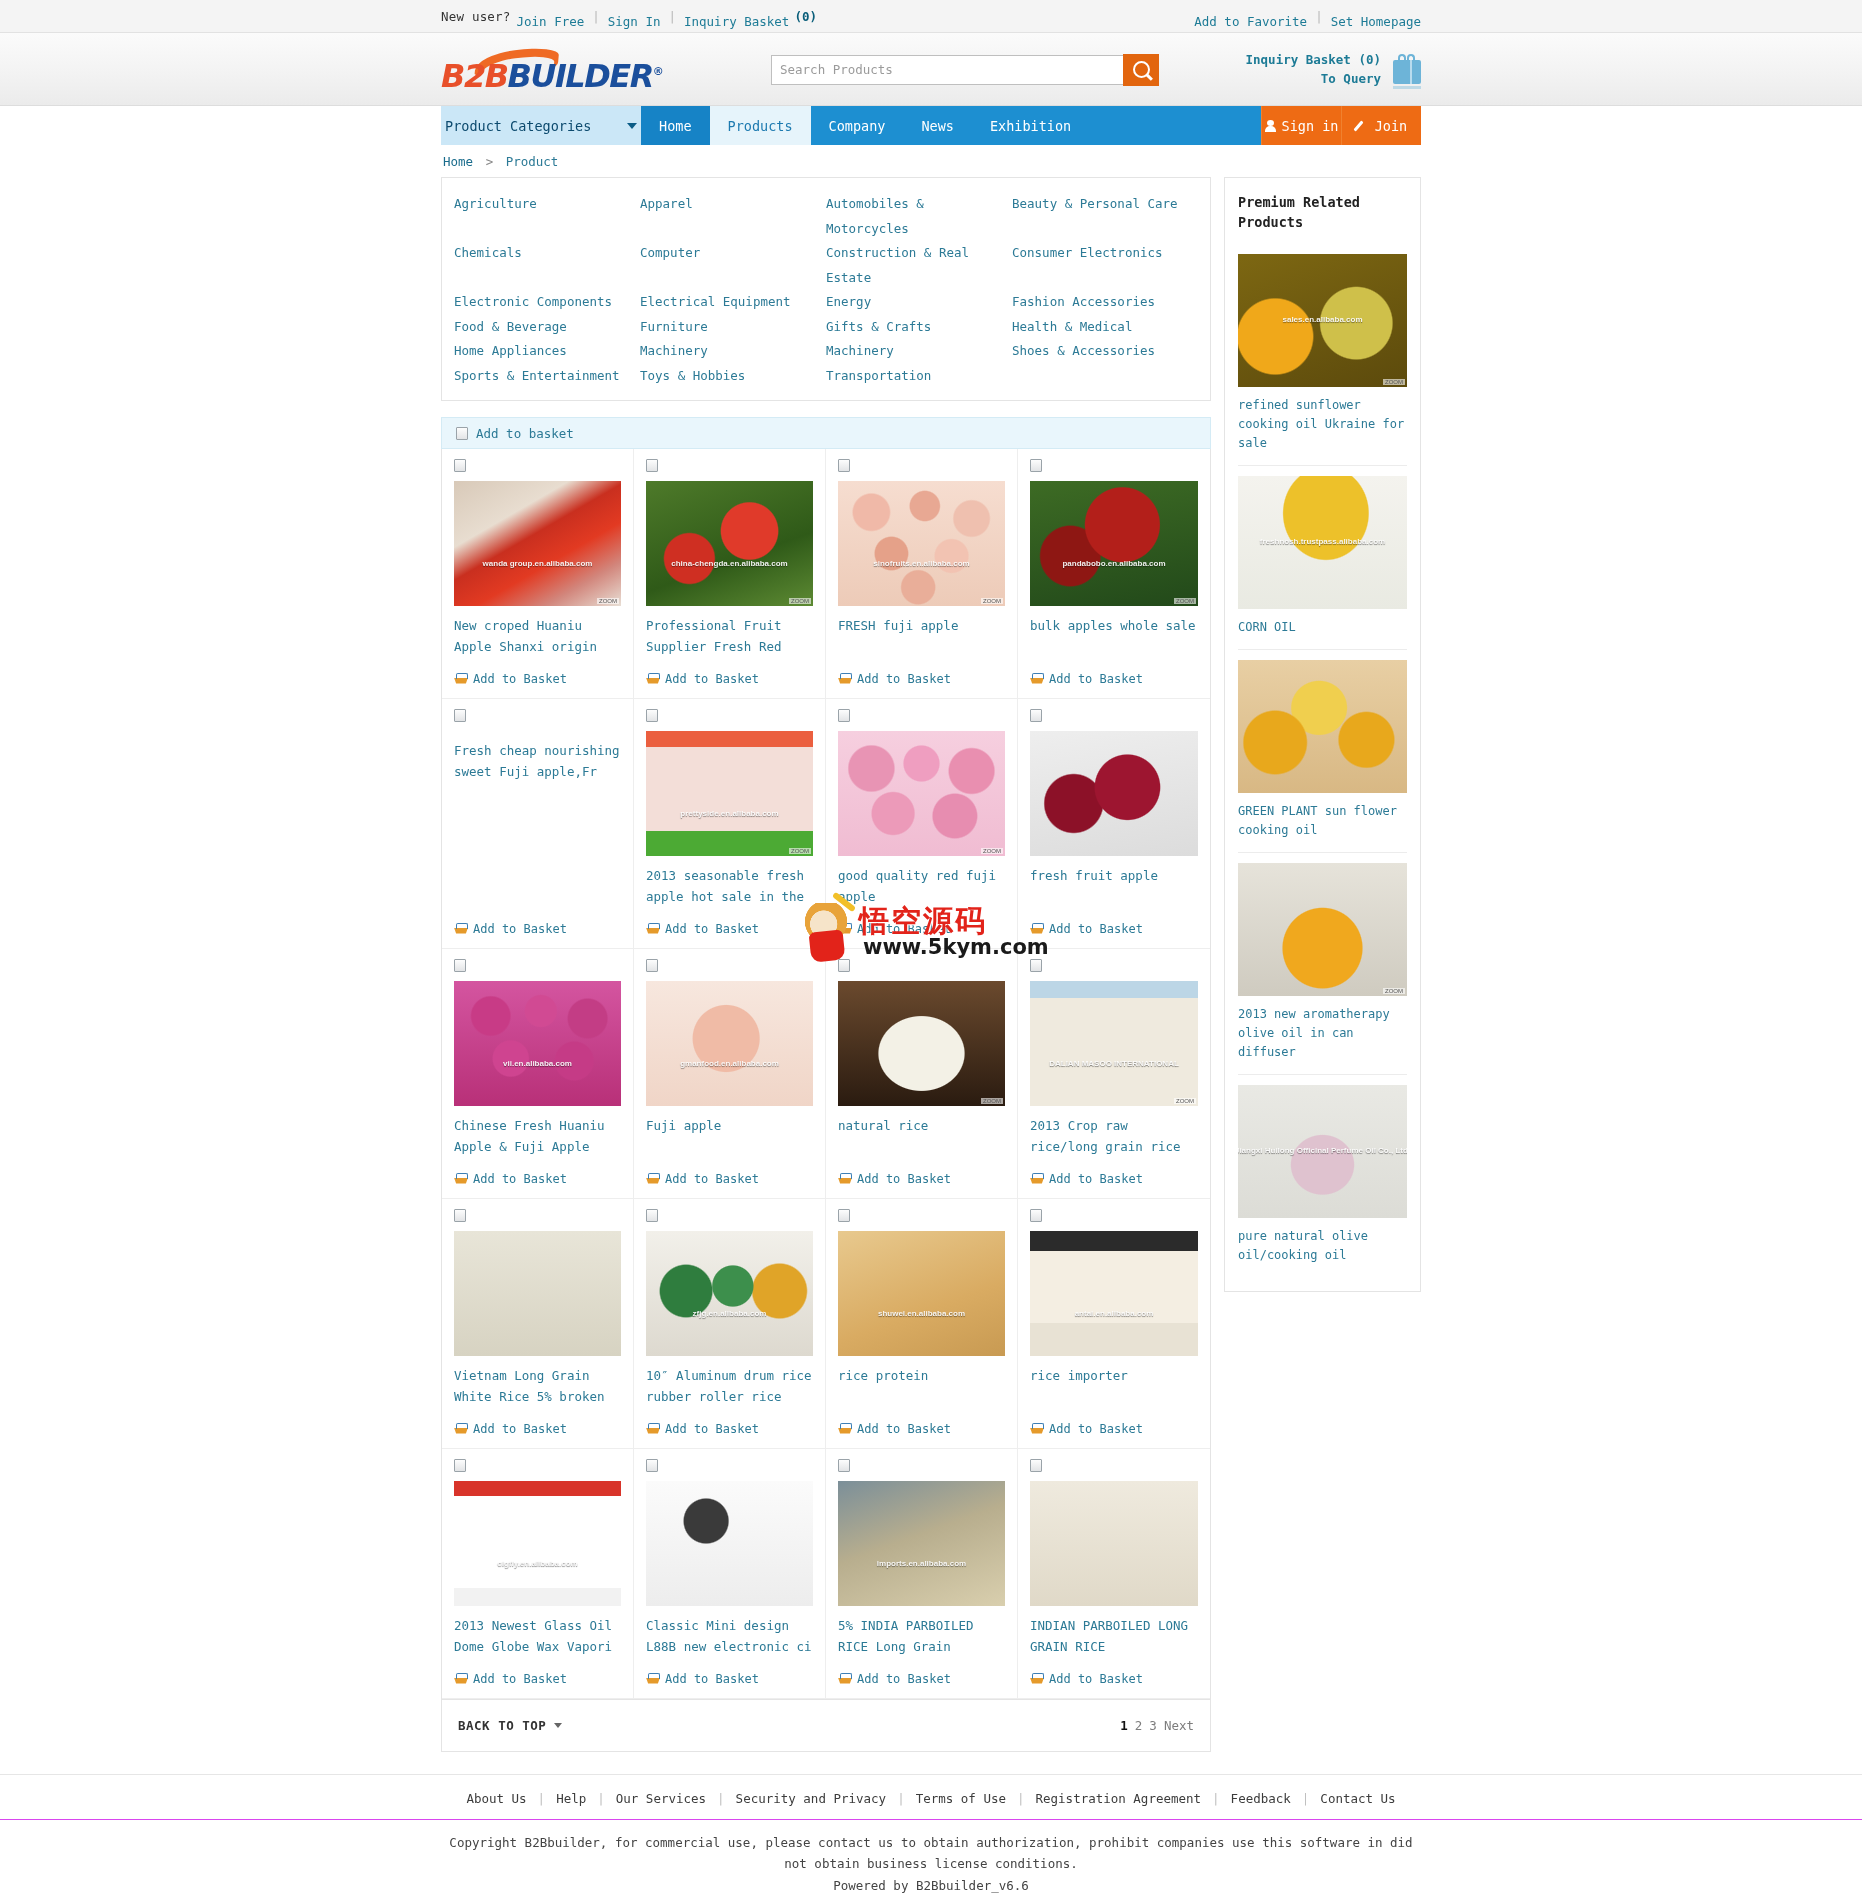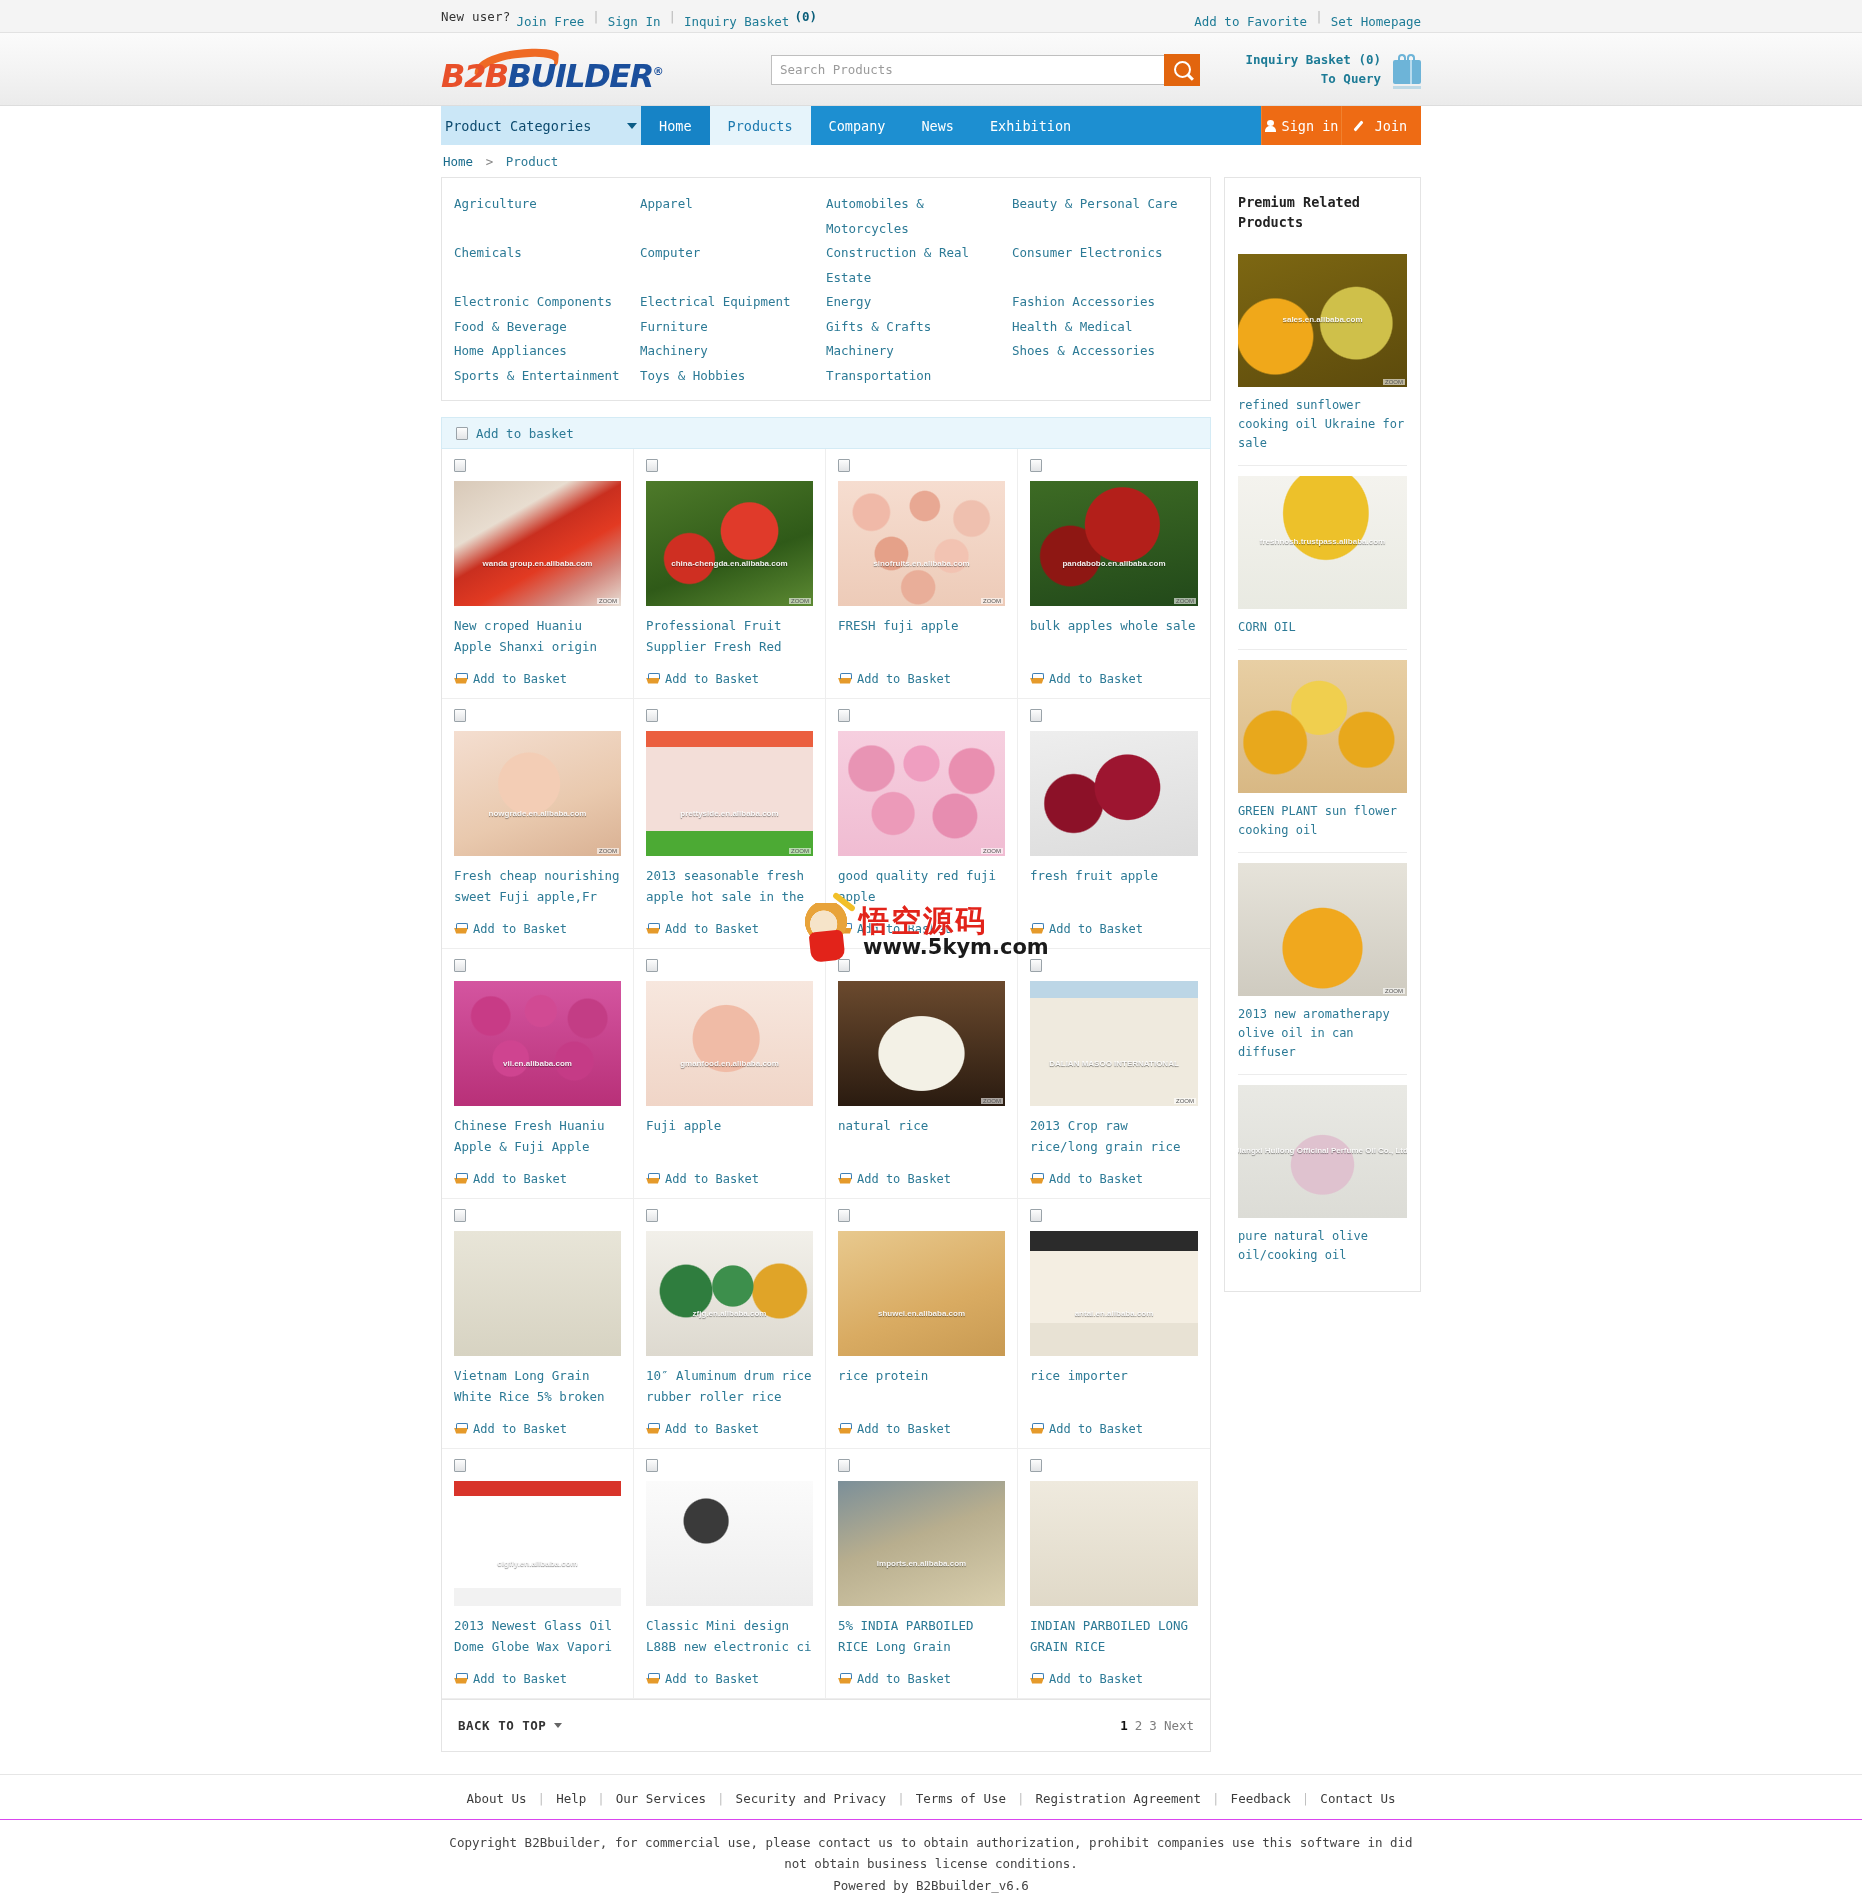--- a/index.html
+++ b/index.html
@@ -57,21 +57,21 @@
     transform:rotate(-7deg) skewX(-12deg);
   }
   .logo-swoosh:after{
     content:""; position:absolute; left:6px; top:8px; width:74px;height:18px;
     background:linear-gradient(to bottom,#f2f2f2,#f2f2f2);
     border-radius:60% 70% 10% 40%/ 90% 60% 30% 20%;
   }
 
   .searchwrap { margin-left:115px; display:flex; align-items:center; }
   .search-input {
-    width:393px; height:30px;
+    width:352px; height:30px;
     border:1px solid #bfbfbf; border-right:none;
     padding:0 8px; font-size:12.5px;
     font-family:"DejaVu Sans Mono","Liberation Mono",monospace;
     color:#444; background:#fff; outline:none;
   }
   .search-input::placeholder{ color:#9b9b9b; }
   .search-btn {
     width:36px; height:32px; background:#e2650e; border:none; cursor:pointer;
     display:flex; align-items:center; justify-content:center;
   }
@@ -386,25 +386,21 @@
               <a href="#">Add to Basket</a>
             </div></div>
           <div class="cell"><span class="chk cell-chk"></span><div class="thumb">
               <div class="img" style="background: radial-gradient(circle at 55% 35%, rgb(179, 31, 26) 0px, rgb(179, 31, 26) 30%, rgba(0, 0, 0, 0) 31%), radial-gradient(circle at 24% 60%, rgb(142, 23, 19) 0px, rgb(142, 23, 19) 20%, rgba(0, 0, 0, 0) 21%), linear-gradient(170deg, rgb(61, 107, 36), rgb(34, 73, 26));"></div>
               <div class="wm">pandabobo.en.alibaba.com</div>
               <div class="zoomtag">ZOOM</div>
             </div><a class="ptitle" href="#">bulk apples whole sale</a><div class="addrow">
               <span class="cart-ico"></span>
               <a href="#">Add to Basket</a>
             </div></div>
-          <div class="cell"><span class="chk cell-chk"></span><div class="thumb">
-              <div class="img" style="background: radial-gradient(circle at 45% 42%, rgb(243, 205, 181) 0px, rgb(243, 205, 181) 26%, rgba(0, 0, 0, 0) 27%), linear-gradient(160deg, rgb(244, 222, 208), rgb(233, 201, 174) 60%, rgb(217, 177, 147));"></div>
-              <div class="wm">nowgrade.en.alibaba.com</div>
-              <div class="zoomtag">ZOOM</div>
-            </div><a class="ptitle" href="#">Fresh cheap nourishing sweet Fuji apple,Fr</a><div class="addrow">
+          <div class="cell"><span class="chk cell-chk"></span><a class="ptitle" href="#">Fresh cheap nourishing sweet Fuji apple,Fr</a><div class="addrow">
               <span class="cart-ico"></span>
               <a href="#">Add to Basket</a>
             </div></div>
           <div class="cell"><span class="chk cell-chk"></span><div class="thumb">
               <div class="img" style="background: linear-gradient(rgb(235, 95, 63) 0px, rgb(235, 95, 63) 13%, rgb(243, 222, 216) 13%, rgb(243, 222, 216) 80%, rgb(76, 170, 52) 80%, rgb(76, 170, 52) 100%);"></div>
               <div class="wm">prettyside.en.alibaba.com</div>
               <div class="zoomtag">ZOOM</div>
             </div><a class="ptitle" href="#">2013 seasonable fresh apple hot sale in the</a><div class="addrow">
               <span class="cart-ico"></span>
               <a href="#">Add to Basket</a>

